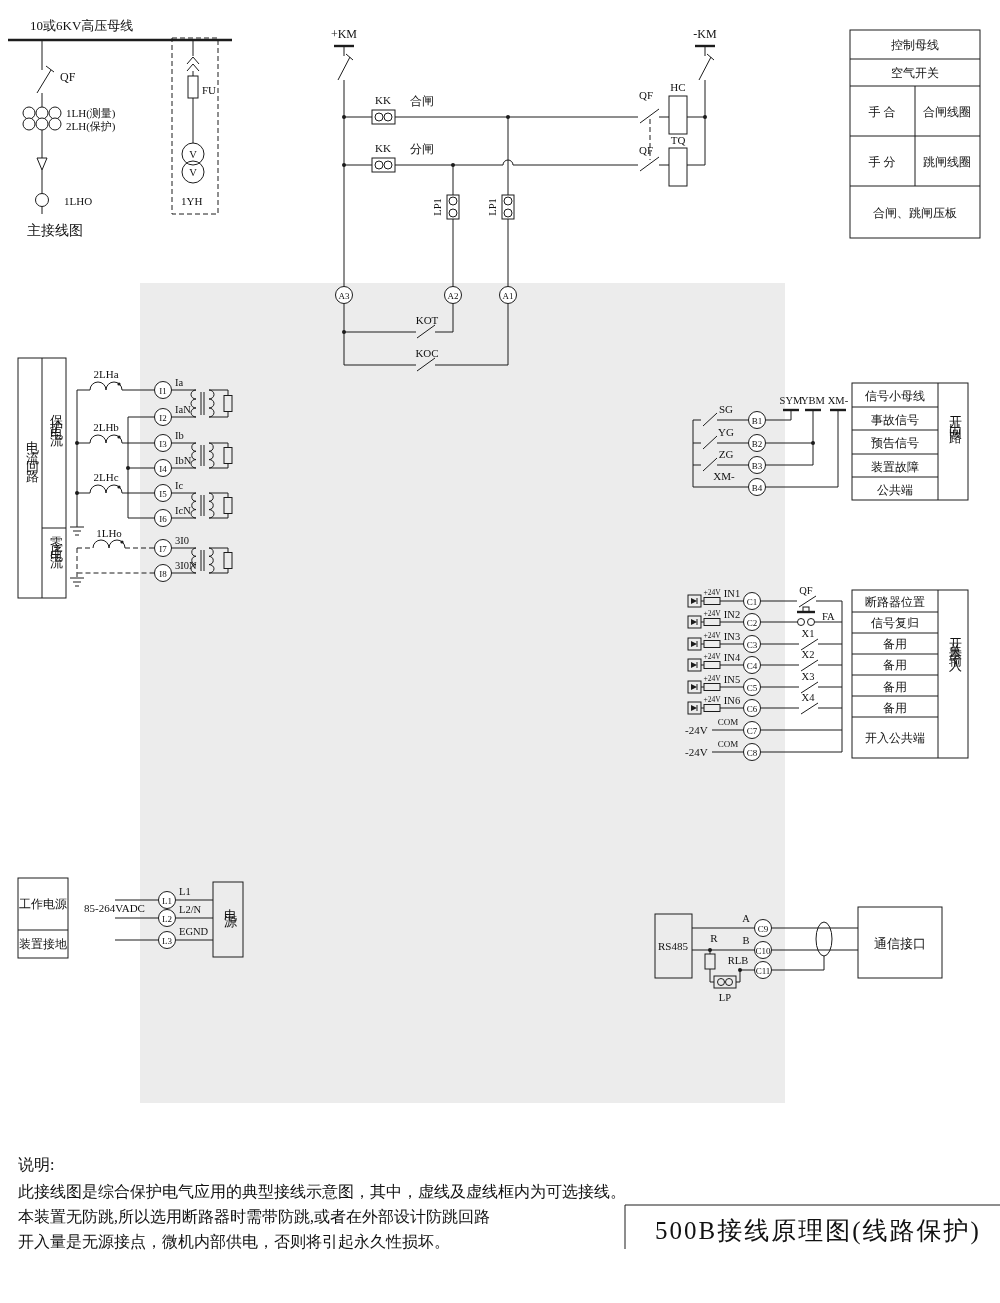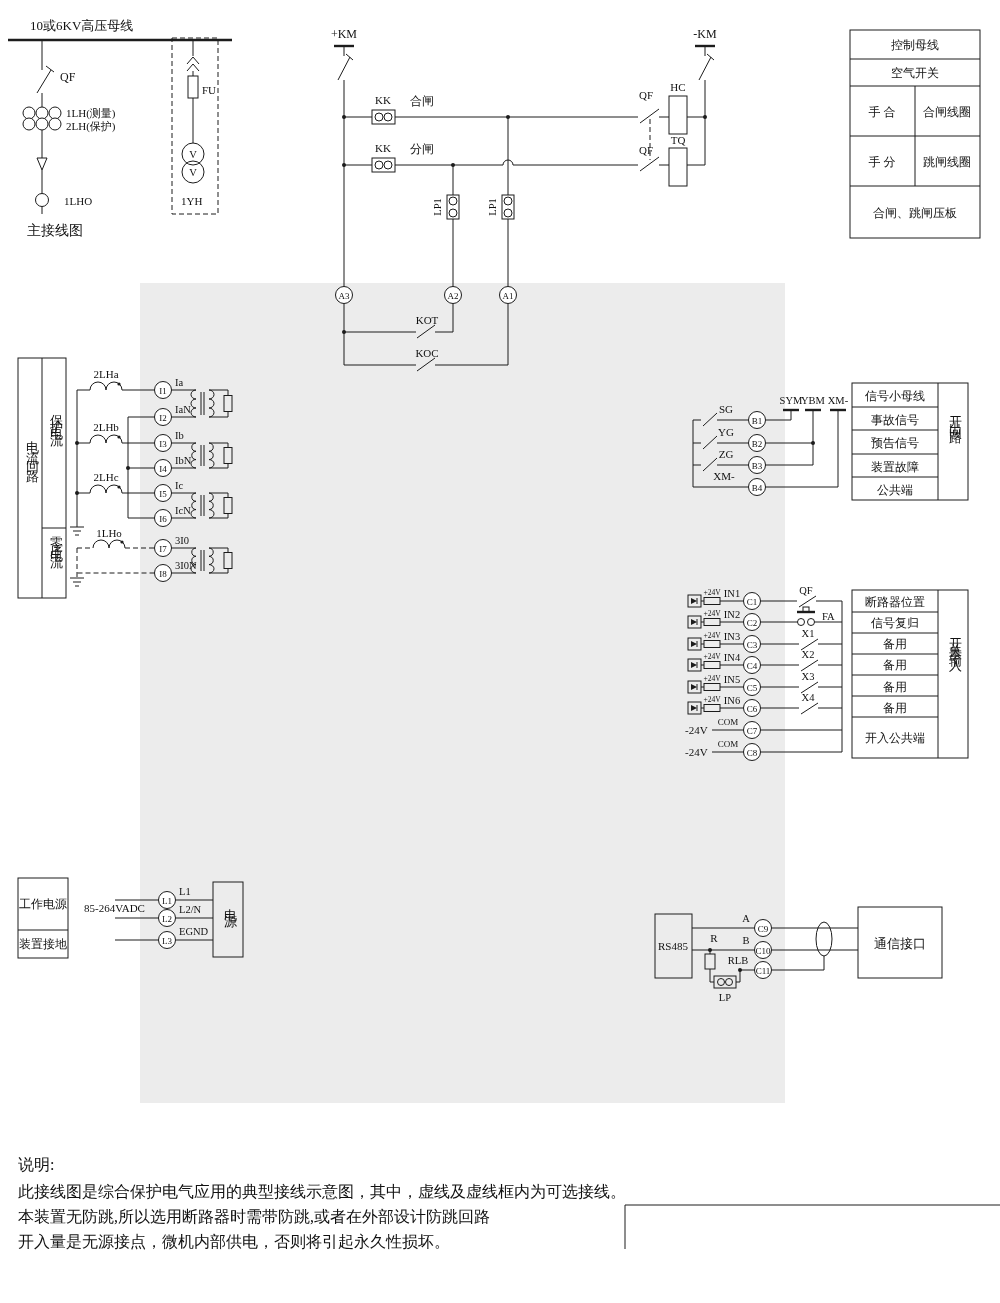--- a/index.html
+++ b/index.html
@@ -585,14 +585,15 @@
 </svg>
 
 <div class="vlabel" style="left:23px; top:430px; letter-spacing:10px;">电流回路</div>
 <div class="vlabel" style="left:47px; top:404px; letter-spacing:6px;">保护电流</div>
 <div class="vlabel" style="left:47px; top:526px; letter-spacing:6px;">零序电流</div>
 <div class="vlabel" style="left:946px; top:406px; letter-spacing:5px;">开出回路</div>
 <div class="vlabel" style="left:946px; top:628px; letter-spacing:5px;">开关量输入</div>
 <div class="vlabel" style="left:221px; top:898px; letter-spacing:7px;">电源</div>
 
 
+<div class="bigtitle">500B接线原理图(线路保护)</div>
 
 </div>
 
 </body></html>

